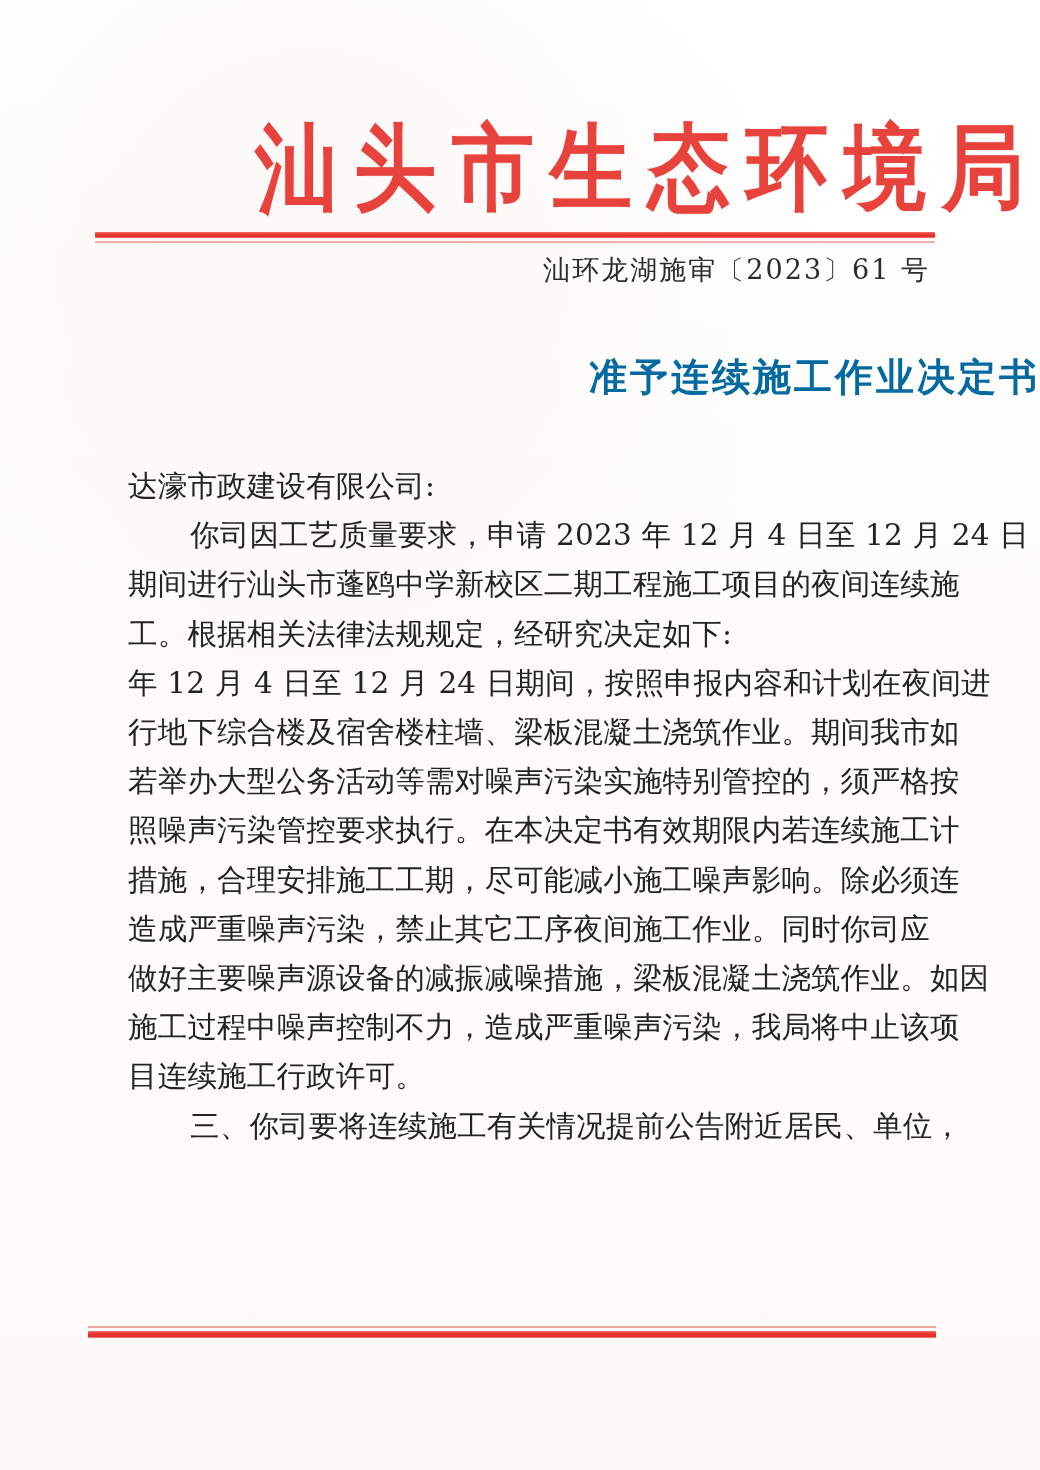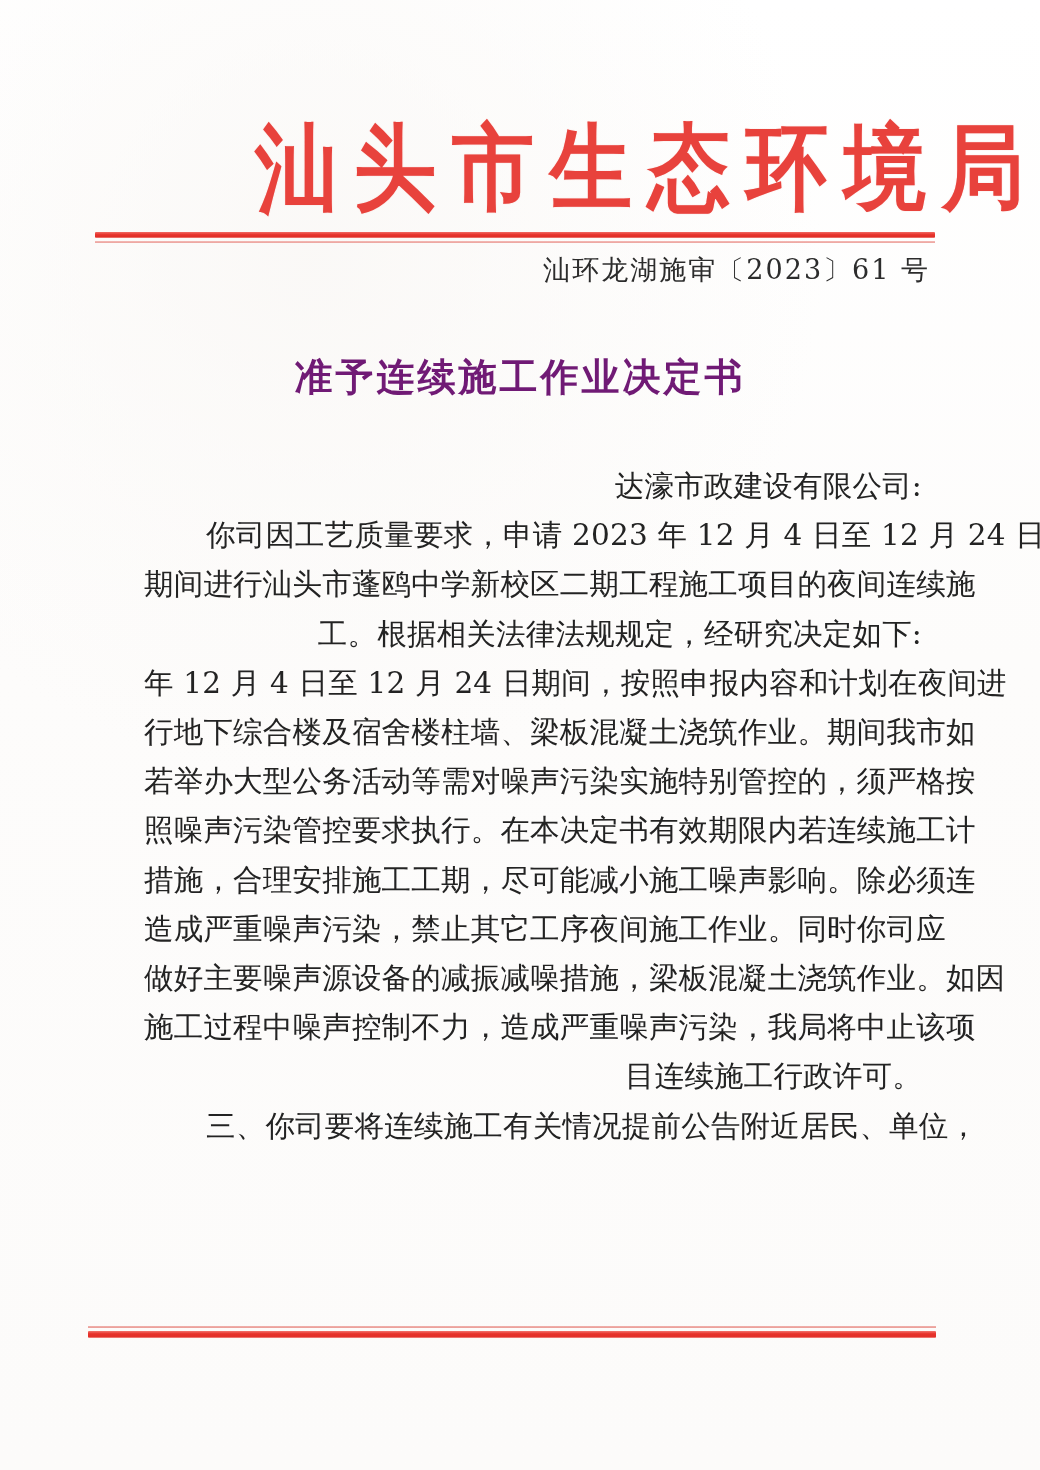--- a/index.html
+++ b/index.html
@@ -87,35 +87,34 @@
     letter-spacing: 2px;
     white-space: nowrap;
     text-align: right;
   }
 
   
   .doc-title {
     position: absolute;
     left: 0; right: 0;
     top: 352px;
-    text-align: center;
+    text-align: right;
     font-family: "DejaVu Serif", "Liberation Serif", serif;
     font-weight: 700;
     font-size: 38px;
     letter-spacing: 3px;
-    color: #701a75;
+    color: #0369a1;
   }
 
   
   .body-block {
     position: absolute;
-    left: 144px;
+    left: 128px;
     top: 462px;
     width: 778px;
-    text-align: right;
   }
   .line {
     font-family: "DejaVu Serif", "Liberation Serif", serif;
     font-size: 29.5px;
     line-height: 49.2px;
     color: #232323;
     white-space: nowrap;
     letter-spacing: 0.2px;
   }
   .line.indent {

